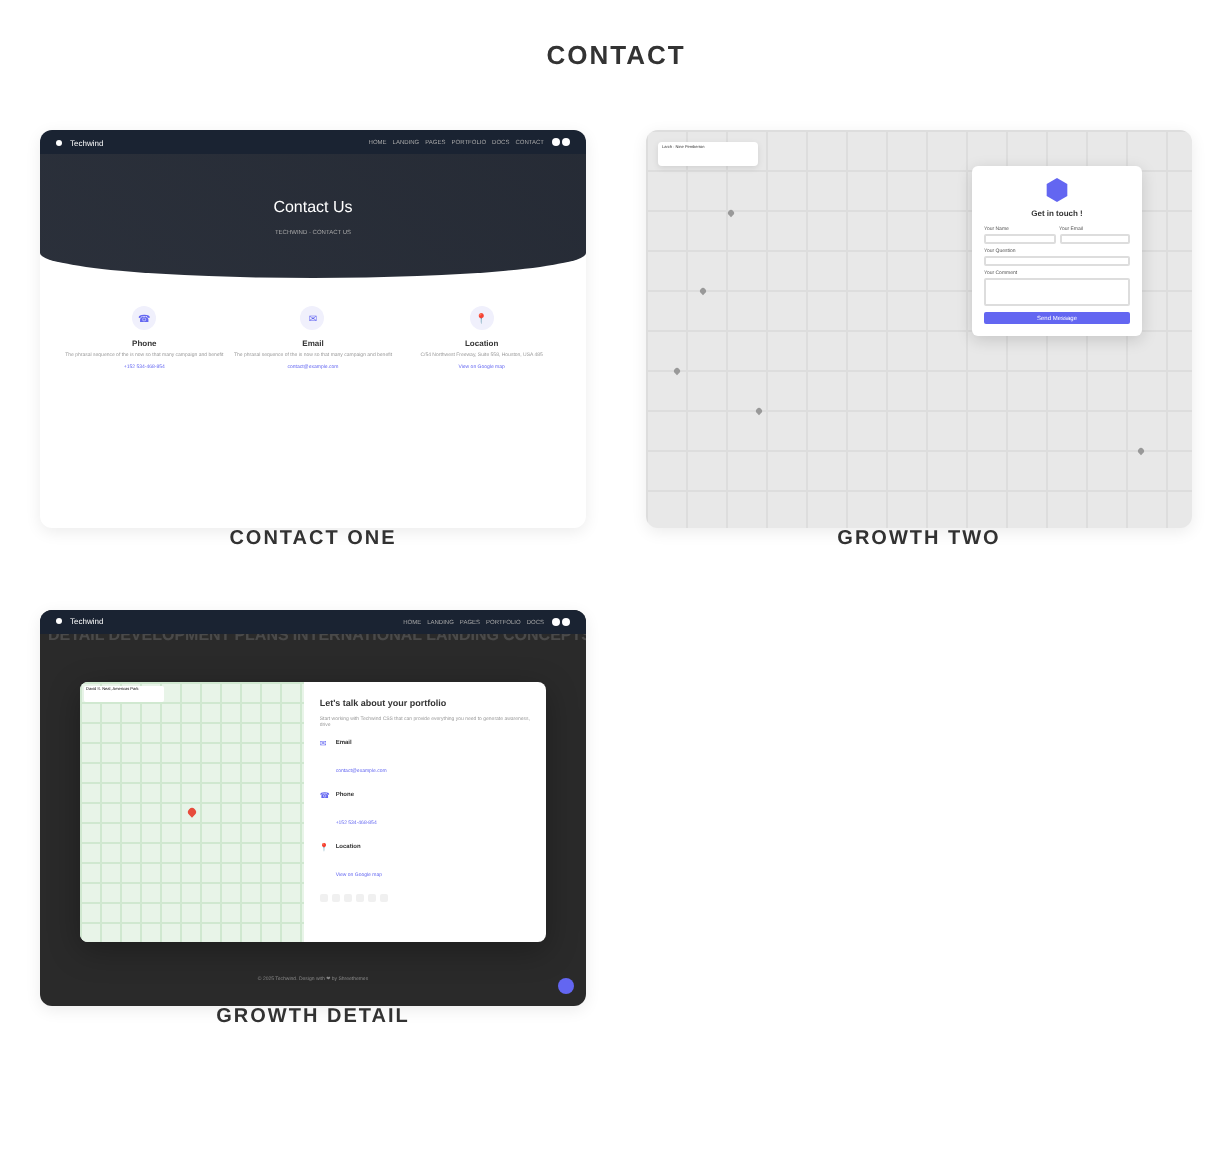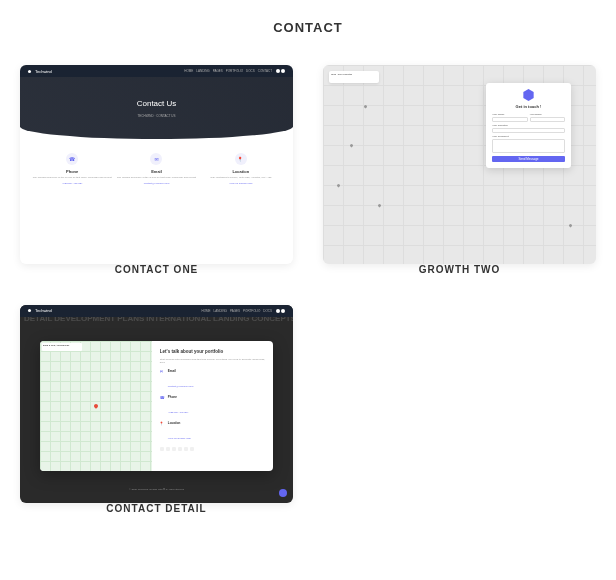--- a/index.html
+++ b/index.html
@@ -196,17 +196,17 @@
                 <span></span>
                 <span></span>
                 <span></span>
                 <span></span>
             </div>
           </div>
         </div>
         <div class="t3-foot">© 2025 Techwind. Design with ❤ by Shreethemes</div>
         <span class="t3-fab"></span>
       </div>
-      <div class="label">CONTACT DETAIL</div>
+      <div class="label">GROWTH DETAIL</div>
     </div>
 
   </div>
 </div>
 
 </body></html>

